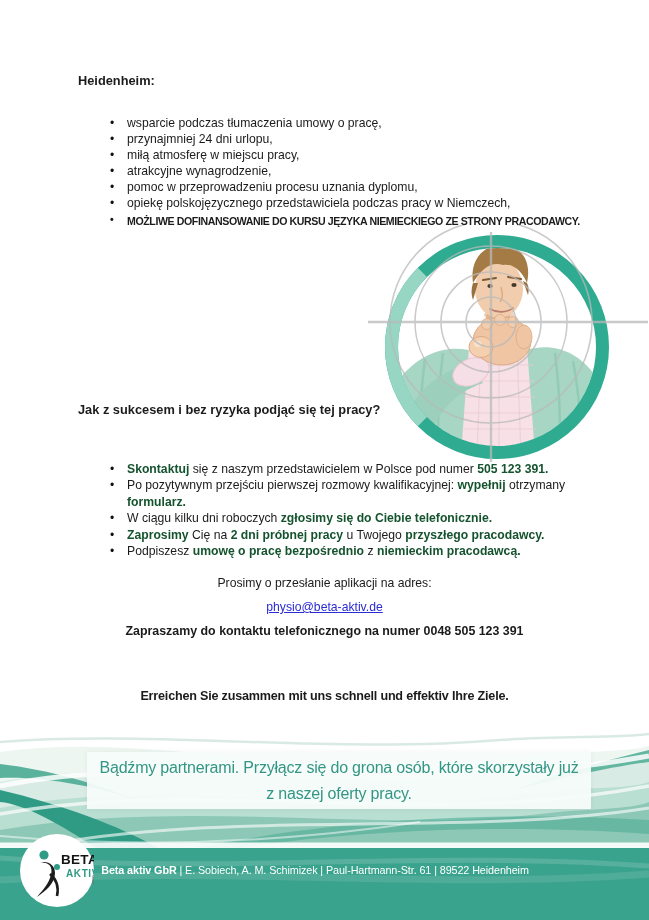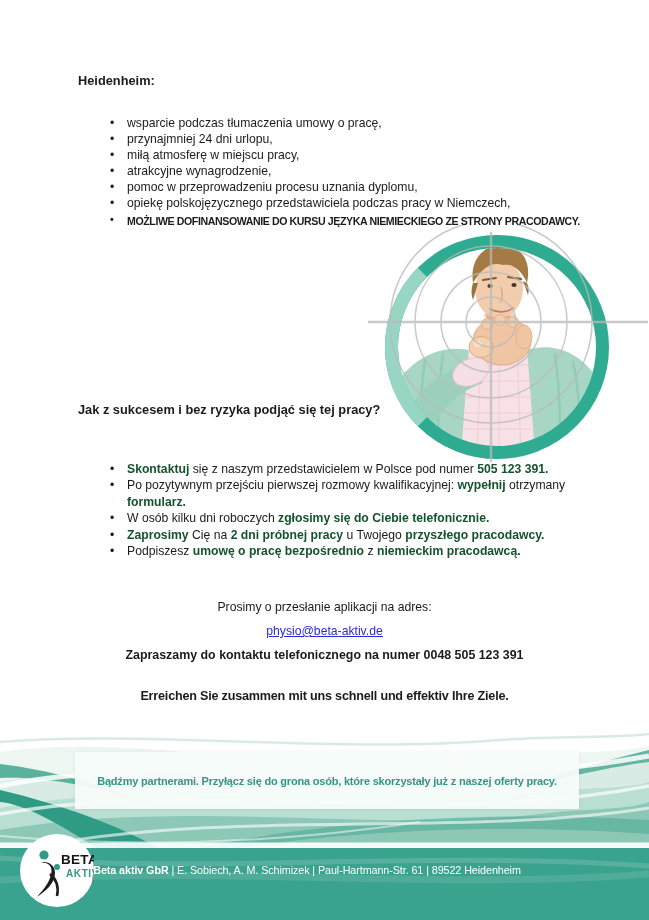--- a/index.html
+++ b/index.html
@@ -14,38 +14,38 @@
   .bullet-list li::before{content:"\2022";position:absolute;left:-17px;top:0;color:#111;}
   .offers-list{left:115px;top:103px;width:520px;font-size:12.2px;line-height:16px;}
   .offers-list li:last-child{font-weight:bold;font-size:10.6px;letter-spacing:-0.4px;line-height:16px;padding-top:2px;}
   
   .steps-heading{position:absolute;left:78px;top:402px;font-size:12.8px;font-weight:bold;}
   .steps-list{left:115px;top:449px;width:505px;font-size:12.2px;line-height:16.4px;}
   .steps-list li{white-space:normal;}
   .red{color:#14532d;font-weight:bold;}
   .block{display:block;}
   
-  .contact{position:absolute;left:0;top:571px;width:649px;text-align:center;font-size:12.2px;line-height:24px;z-index:2;margin-top:24px;}
+  .contact{position:absolute;left:0;top:571px;width:649px;text-align:center;font-size:12.2px;line-height:24px;z-index:2;}
   .contact a{color:#2b2bd5;text-decoration:underline;}
   .contact-phone{font-weight:bold;font-size:12.4px;}
   
   .german-line{position:absolute;left:0;top:689px;width:649px;text-align:center;
     font-size:12.6px;font-weight:bold;letter-spacing:-0.2px;z-index:2;}
   
   .waves{position:absolute;left:0;top:690px;width:649px;height:230px;z-index:1;pointer-events:none;}
   .banner-box{
-    position:absolute;left:75px;top:752px;width:504px;height:57px;z-index:3;
+    position:absolute;left:87px;top:752px;width:504px;height:57px;z-index:3;
     background:rgba(247,252,250,0.94);box-shadow:0 0 6px rgba(0,0,0,0.05);
     display:flex;align-items:center;justify-content:center;text-align:center;
-    color:#339685;font-weight:bold;font-size:11px;line-height:26px;letter-spacing:-0.2px;
+    color:#339685;font-weight:normal;font-size:16px;line-height:26px;letter-spacing:-0.2px;
   }
   .banner-box span{display:block;padding:0 8px;}
   .logo{position:absolute;left:20px;top:834px;width:74px;height:73px;z-index:4;}
   .footer-text{
-    position:absolute;left:8px;top:862px;width:598px;text-align:center;z-index:4;
+    position:absolute;left:16px;top:862px;width:598px;text-align:center;z-index:4;
     color:#ffffff;font-size:10.8px;line-height:16px;letter-spacing:-0.1px;
   }
   .footer-text .co{font-weight:bold;}
   
   .photo{position:absolute;left:359px;top:225px;width:290px;height:245px;z-index:1;}
 </style>
 </head>
 <body>
 
 <div class="offers-heading">Heidenheim:</div>
@@ -126,21 +126,21 @@
 
 <div class="steps-heading">Jak z sukcesem i bez ryzyka podjąć się tej pracy?</div>
 <ul class="bullet-list steps-list">
   <li>
     <span class="red">Skontaktuj</span><span> się z naszym przedstawicielem w Polsce pod numer </span><span class="red">505 123 391.</span>
   </li>
   <li>
     <span>Po pozytywnym przejściu pierwszej rozmowy kwalifikacyjnej: </span><span class="red">wypełnij</span><span> otrzymany</span><span class="red block">formularz.</span>
   </li>
   <li>
-    <span>W osób kilku dni roboczych </span><span class="red">zgłosimy się do Ciebie telefonicznie.</span>
+    <span>W ciągu kilku dni roboczych </span><span class="red">zgłosimy się do Ciebie telefonicznie.</span>
   </li>
   <li>
     <span class="red">Zaprosimy</span><span> Cię na </span><span class="red">2 dni próbnej pracy</span><span> u Twojego </span><span class="red">przyszłego pracodawcy.</span>
   </li>
   <li>
     <span>Podpiszesz </span><span class="red">umowę o pracę bezpośrednio</span><span> z </span><span class="red">niemieckim pracodawcą.</span>
   </li>
 </ul>
 
 <div class="contact">

